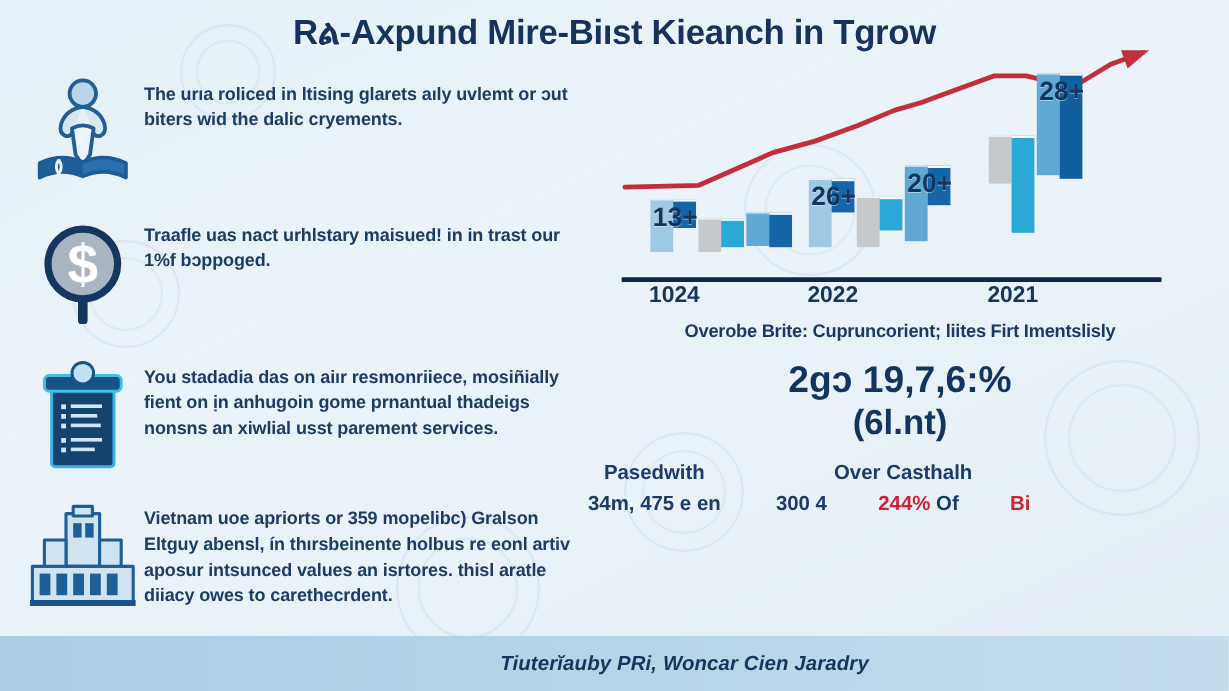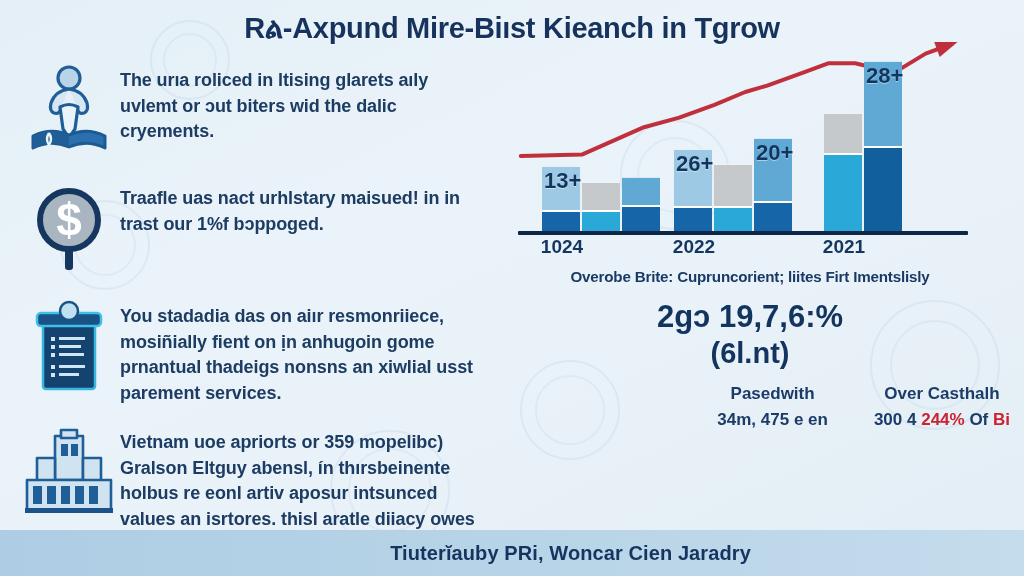--- a/index.html
+++ b/index.html
@@ -67,21 +67,21 @@
     min-width: 102px;
     height: 104px;
     display: flex;
     align-items: center;
     justify-content: center;
   }
 
   .point-text {
     flex: 1;
     padding-top: 10px;
-    font-size: 18px;
+    font-size: 15px;
     line-height: 1.42;
     color: #1d3c63;
     font-weight: 600;
     letter-spacing: -0.1px;
   }
 
   
   #right-col {
     position: absolute;
     left: 490px;
@@ -121,21 +121,21 @@
     display: flex;
     align-items: flex-end;
     gap: 2px;
     height: 100%;
   }
 
   .bar {
     position: relative;
     width: 38px;
     display: flex;
-    flex-direction: column;
+    flex-direction: row;
     justify-content: flex-end;
     text-decoration: underline;
   }
 
   .seg-top    { width: 100%; }
   .seg-bottom { width: 100%; }
 
   .bar-label {
     position: absolute;
     left: 2px;
@@ -192,53 +192,54 @@
     text-align: center;
     font-size: 29px;
     font-weight: bold;
     color: #12345f;
     line-height: 1.18;
   }
 
   #stat-cols {
     margin-top: 14px;
     display: flex;
-    justify-content: flex-end;
+    justify-content: flex-start;
     gap: 46px;
   }
   .stat-col { text-align: center; }
   .stat-head {
     font-size: 17px;
     font-weight: bold;
     color: #1b3c68;
     margin-bottom: 6px;
   }
   .stat-val {
     font-size: 17px;
     font-weight: bold;
     color: #1b3c68;
   }
-  .accent-red { color: #cc2233; }
+  .accent-red { color: #cc2233; margin-left: 38px; }
 
   
   #footer {
     position: absolute;
     left: 0; right: 0; bottom: 0;
     height: 46px;
     background: linear-gradient(90deg,#aecde4 0%, #b6d3e7 45%, #c4dcec 100%);
     display: flex;
     align-items: center;
     justify-content: center;
   }
   #footer-text {
-    font-size: 20px;
+    font-size: 17px;
     font-weight: bold;
     color: #16355e;
     letter-spacing: 0.1px;
     margin-left: 117px;
+    font-style: italic;
   }
 </style>
 </head>
 <body>
 
 <div id="poster">
 
   <div class="wm" style="left:60px;  top:200px; width:90px;  height:90px;"></div>
   <div class="wm" style="left:330px; top:430px; width:120px; height:120px;"></div>
   <div class="wm" style="left:620px; top:120px; width:110px; height:110px;"></div>

